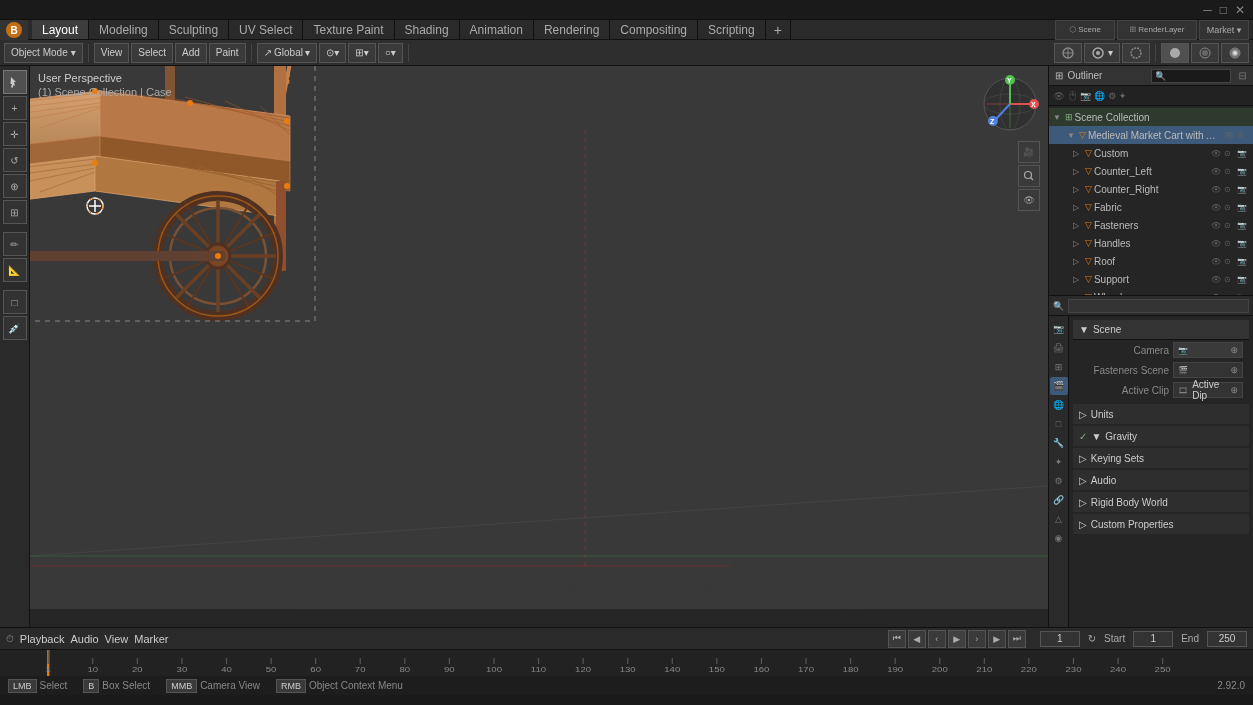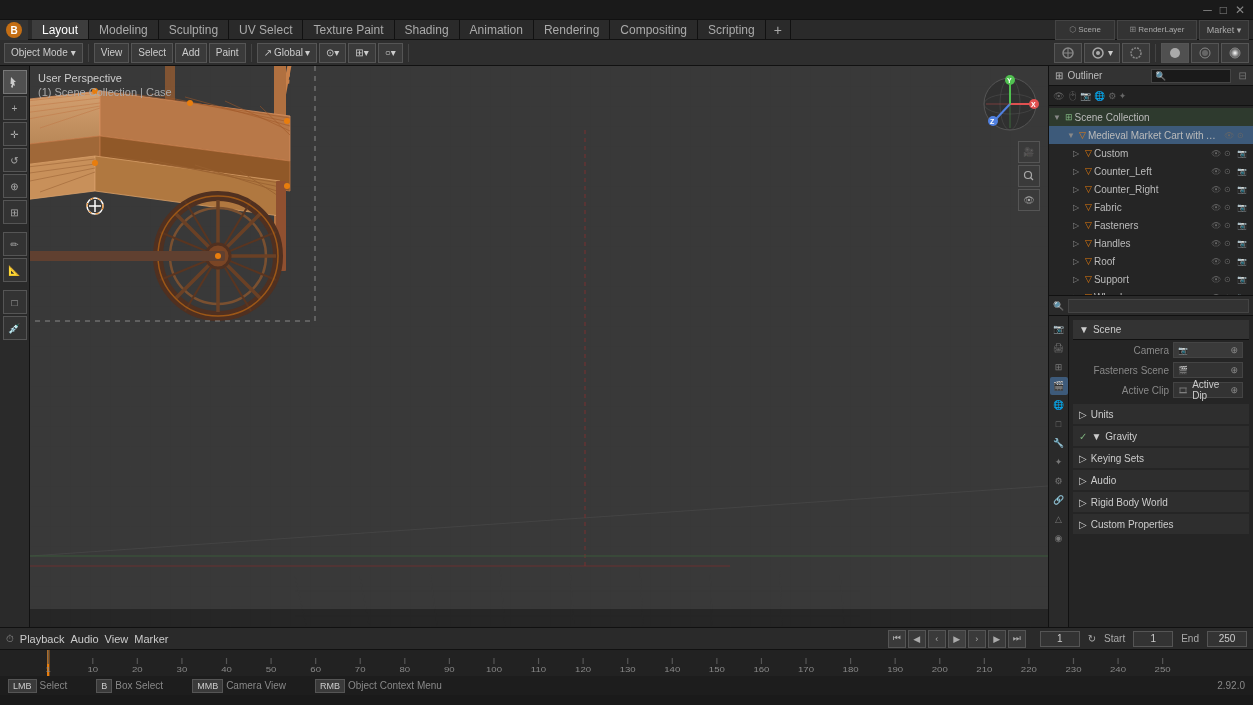--- a/index.html
+++ b/index.html
@@ -346,21 +346,21 @@
     }
 
     
     #status-bar {
       width: 100%;
       height: 20px;
       background: #1d1d1d;
       display: flex;
       align-items: center;
       padding: 0 8px;
-      gap: 29px;
+      gap: 16px;
       border-top: 1px solid #111;
       font-size: 10px;
       color: #888;
     }
     .status-item {
       display: flex;
       align-items: center;
       gap: 3px;
     }
     .status-key {

